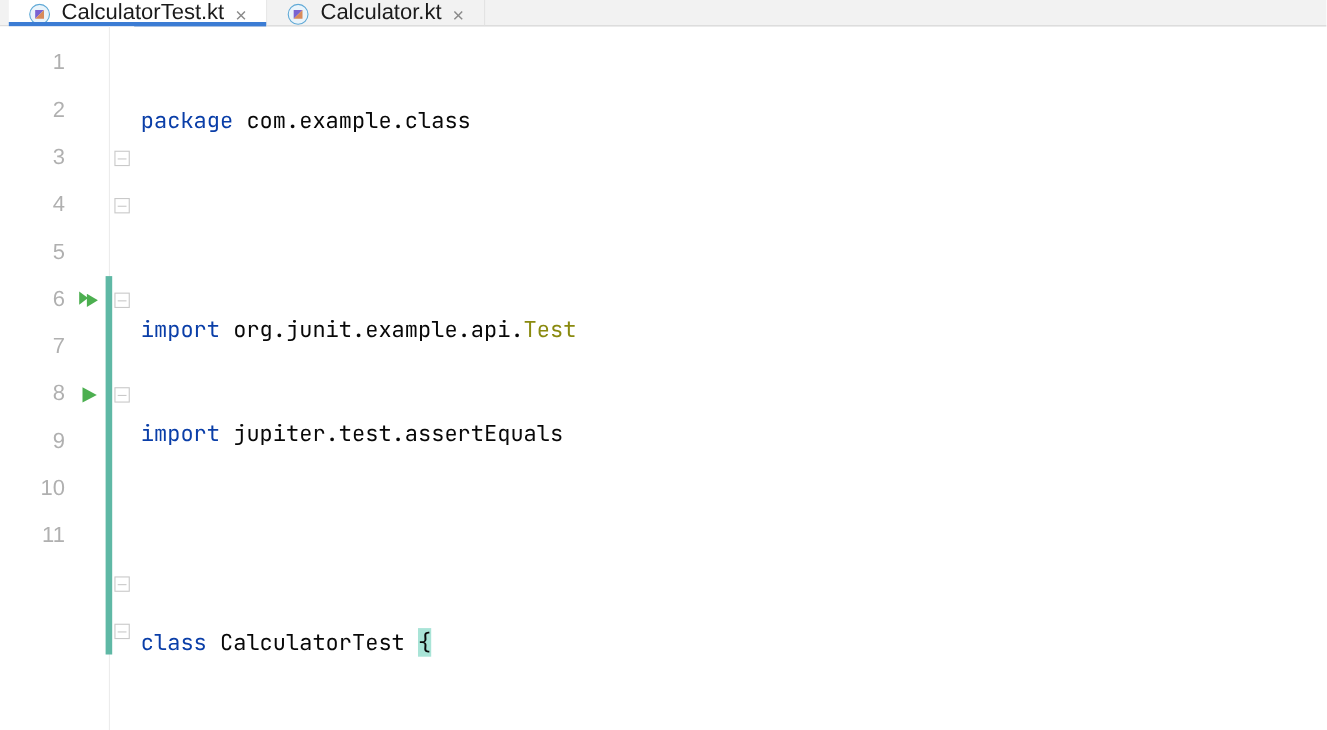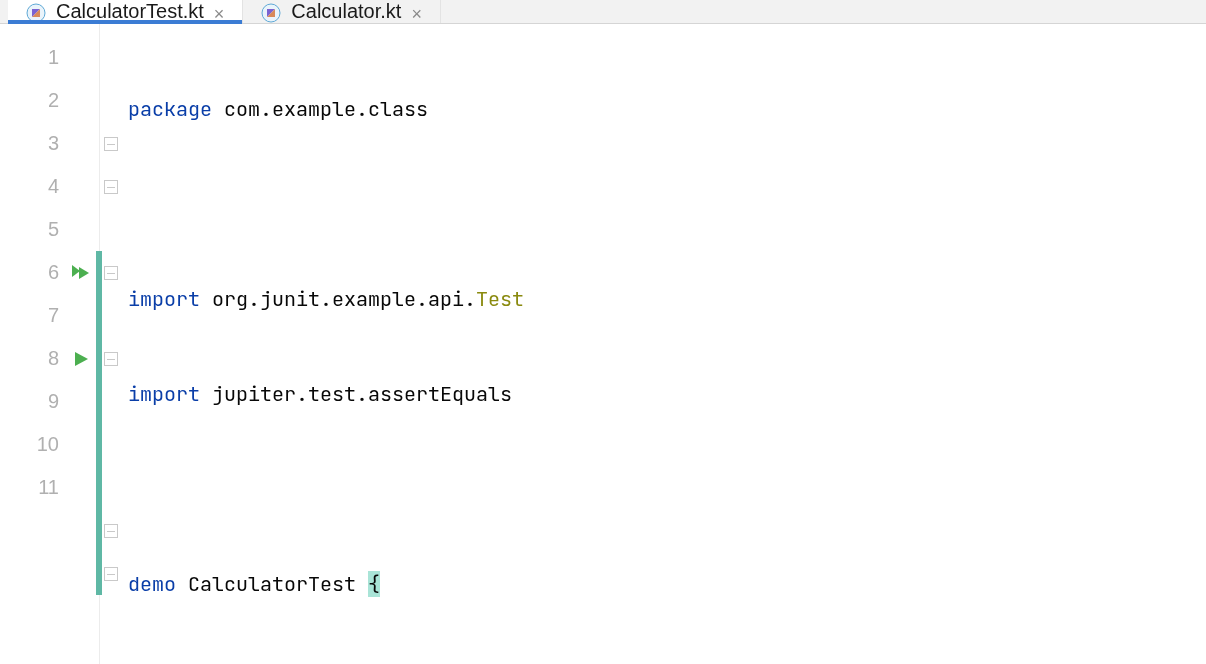--- a/index.html
+++ b/index.html
@@ -208,21 +208,21 @@
         <span class="fold-marker"></span>
       </div>
   </div>
 
   <div class="code">
     <div class="code-row"><span class="kw">package</span><span> com.example.class</span></div>
     <div class="code-row"><span></span></div>
     <div class="code-row"><span class="kw">import</span><span> org.junit.example.api.</span><span class="id-cls">Test</span></div>
     <div class="code-row"><span class="kw">import</span><span> jupiter.test.assertEquals</span></div>
     <div class="code-row"><span></span></div>
-    <div class="code-row"><span class="kw">demo</span><span> CalculatorTest </span><span class="sel">{</span></div>
+    <div class="code-row"><span class="kw">class</span><span> CalculatorTest </span><span class="sel">{</span></div>
     <div class="code-row"></div>
     
     
     
     
     
     
   </div>
 </div>
 

